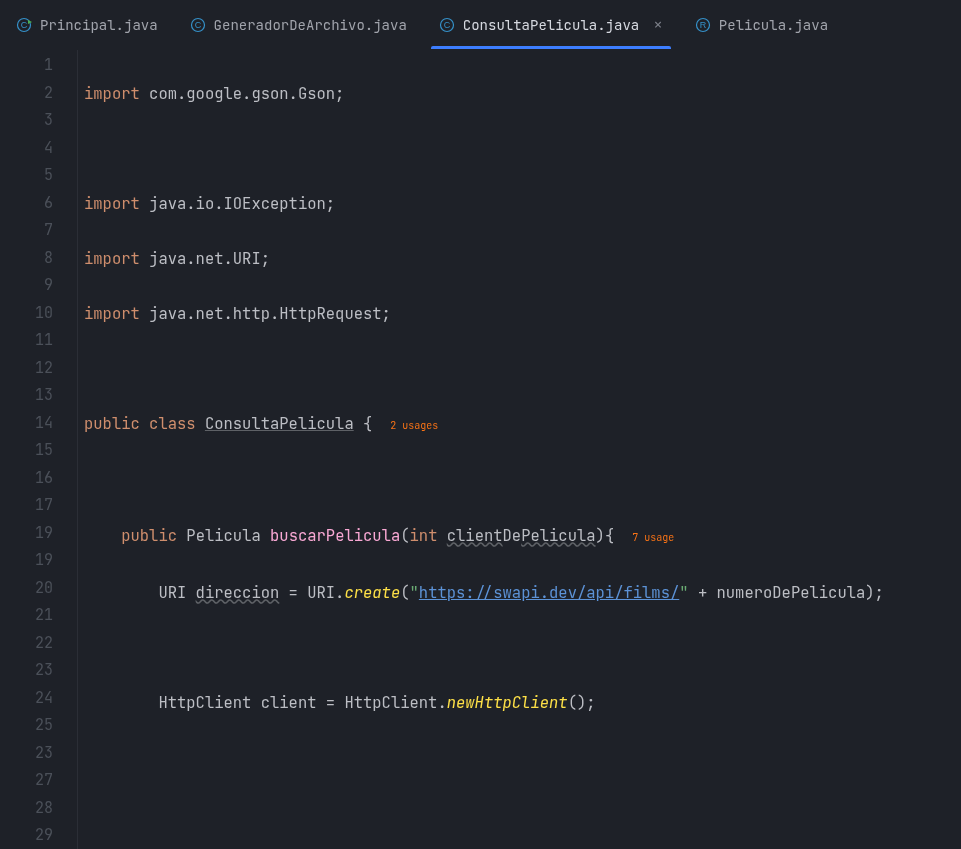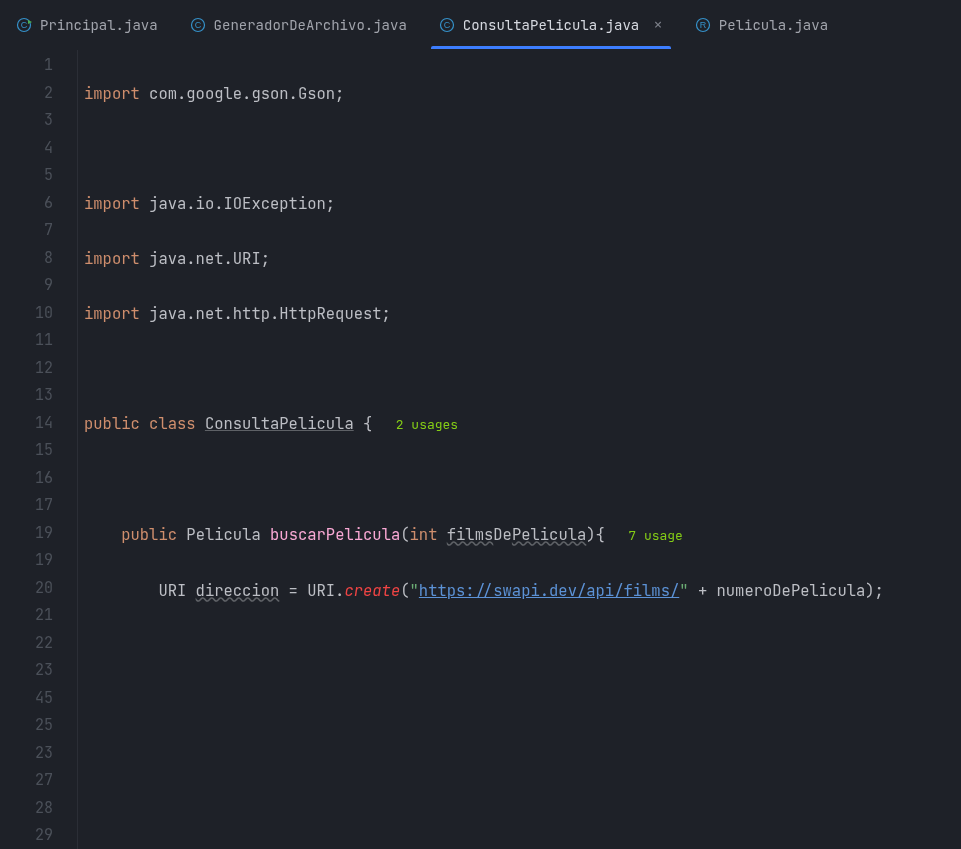--- a/index.html
+++ b/index.html
@@ -62,26 +62,26 @@
   .code {
     flex: 1;
     padding-left: 6px;
     padding-top: 2px;
     font-size: 15.5px;
     line-height: 27.5px;
     white-space: pre;
   }
   .kw { color: #cf8e6d; }
   .method-decl { color: #f9a8d4; }
-  .static-ital { color: #ef4444; font-style: italic; }
+  .static-ital { color: #fde047; font-style: italic; }
   .str { color: #6aab73; }
   .url { color: #5c92d6; text-decoration: underline; }
   .param-underline { text-decoration: underline; text-decoration-style: wavy; text-decoration-color: #5e6166; }
   .classref { text-decoration: underline; text-decoration-color: #5e6166; }
-  .hint { color: #84cc16; font-size: 13px; }
+  .hint { color: #f97316; font-size: 10px; }
   .code-line { display: block; }
   svg { display: block; }
 </style>
 </head>
 <body>
 
 <div class="tabs">
   <div class="tab">
     <span class="icon">
       <svg width="16" height="16">
@@ -140,40 +140,41 @@
     <div>14</div>
     <div>15</div>
     <div>16</div>
     <div>17</div>
     <div>19</div>
     <div>19</div>
     <div>20</div>
     <div>21</div>
     <div>22</div>
     <div>23</div>
-    <div>45</div>
+    <div>24</div>
     <div>25</div>
     <div>23</div>
     <div>27</div>
     <div>28</div>
     <div>29</div>
   </div>
 
   <div class="code">
 <span class="code-line"><span class="kw">import</span><span> com.google.gson.Gson;</span></span>
 <span class="code-line"> </span>
 <span class="code-line"><span class="kw">import</span><span> java.io.IOException;</span></span>
 <span class="code-line"><span class="kw">import</span><span> java.net.URI;</span></span>
 <span class="code-line"><span class="kw">import</span><span> java.net.http.HttpRequest;</span></span>
 <span class="code-line"> </span>
 <span class="code-line"><span class="kw">public class </span><span class="classref">ConsultaPelicula</span><span> {</span><span class="hint">   2 usages</span></span>
 <span class="code-line"> </span>
-<span class="code-line">    <span class="kw">public</span><span> </span><span>Pelicula </span><span class="method-decl">buscarPelicula</span><span>(</span><span class="kw">int </span><span class="param-underline">films</span><span>De</span><span class="param-underline">Pelicula</span><span>){</span><span class="hint">   7 usage</span></span>
+<span class="code-line">    <span class="kw">public</span><span> </span><span>Pelicula </span><span class="method-decl">buscarPelicula</span><span>(</span><span class="kw">int </span><span class="param-underline">client</span><span>De</span><span class="param-underline">Pelicula</span><span>){</span><span class="hint">   7 usage</span></span>
 <span class="code-line">        <span>URI </span><span class="param-underline">direccion</span><span> = URI.</span><span class="static-ital">create</span><span>(</span><span class="str">"</span><span class="str url">https://swapi.dev/api/films/</span><span class="str">"</span><span> + numeroDePelicula);</span></span>
 <span class="code-line"> </span>
+<span class="code-line">        <span>HttpClient client = HttpClient.</span><span class="static-ital">newHttpClient</span><span>();</span></span>
 
 
 
 
 
 
 
 
 
 

